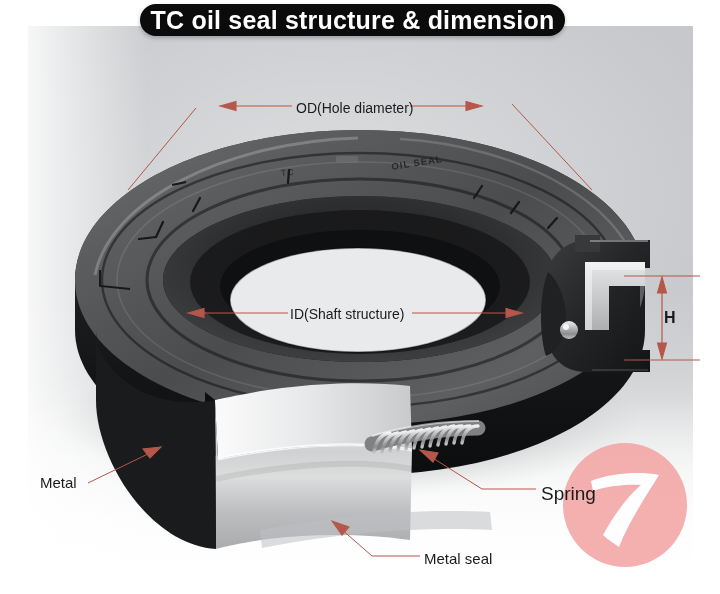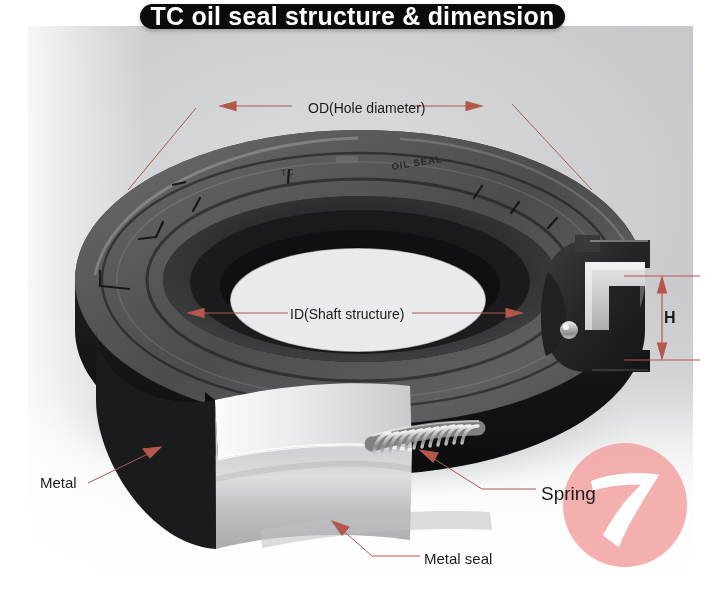--- a/index.html
+++ b/index.html
@@ -21,21 +21,21 @@
     position:absolute;left:28px;top:26px;width:120px;height:568px;
     background:linear-gradient(to right, rgba(255,255,255,0.85), rgba(255,255,255,0));
   }
   .bg-bottom-fade{
     position:absolute;left:0;top:400px;width:720px;height:194px;
     background:linear-gradient(to bottom, rgba(255,255,255,0) 0%, rgba(255,255,255,0.55) 45%, rgba(255,255,255,0.92) 100%);
   }
 
   
   .title-banner{
-    position:absolute;left:140px;top:4px;width:425px;height:25px;
+    position:absolute;left:140px;top:4px;width:425px;height:32px;
     background:#0b0b0b;border-radius:20px;
     display:flex;align-items:center;justify-content:center;
     box-shadow:0 2px 4px rgba(0,0,0,0.25);
     z-index:40;
   }
   .title-banner .t{
     color:#ffffff;font-size:25px;font-weight:bold;letter-spacing:0.2px;
     white-space:nowrap;
   }
 
@@ -49,21 +49,21 @@
   }
   .watermark .seven{
     position:absolute;left:0;top:0;width:124px;height:124px;
   }
 
   
   .lbl{
     position:absolute;z-index:30;color:#1b1b1b;font-size:14.5px;
     white-space:nowrap;line-height:1;
   }
-  .lbl-od{left:296px;top:101px;font-size:14px;margin-left:12px;}
+  .lbl-od{left:296px;top:101px;font-size:14px;}
   .lbl-id{left:290px;top:307px;font-size:14px;}
   .lbl-h{left:664px;top:310px;font-size:16px;font-weight:bold;}
   .lbl-rubber{left:40px;top:475px;font-size:15px;}
   .lbl-spring{left:541px;top:484px;font-size:19px;}
   .lbl-metal{left:424px;top:551px;font-size:15px;}
 </style>
 </head>
 <body>
 
 <div id="stage">

